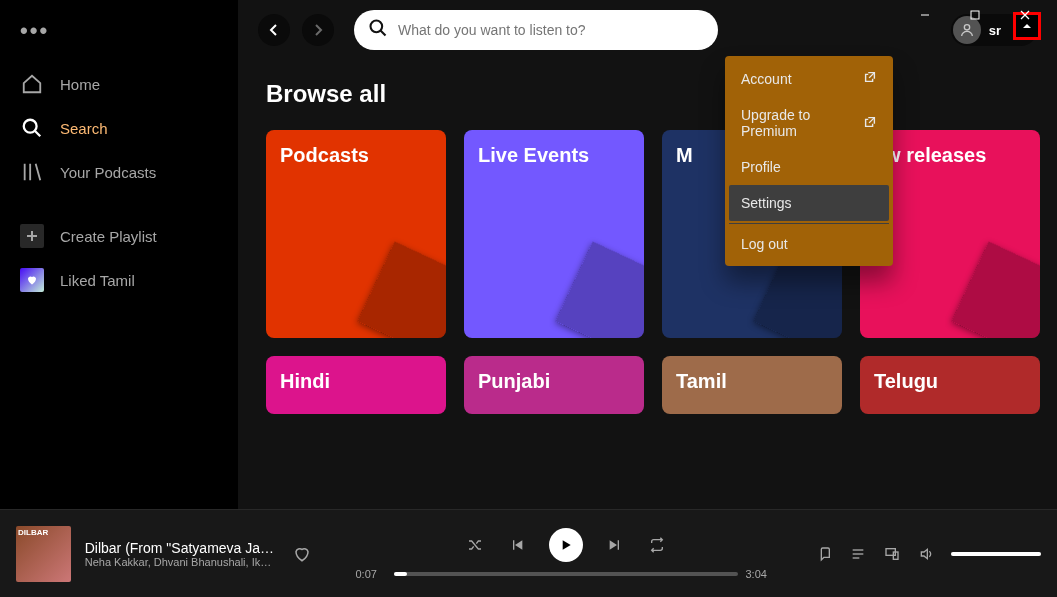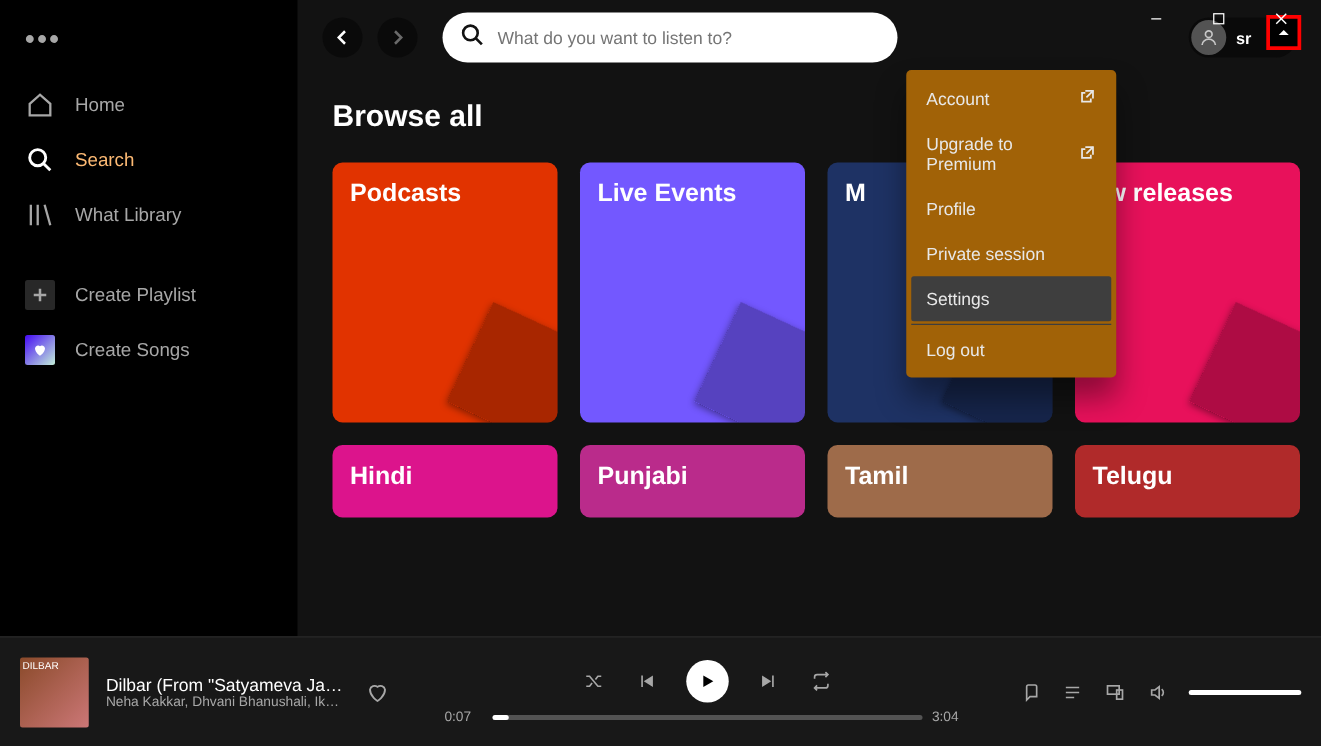--- a/index.html
+++ b/index.html
@@ -40,21 +40,21 @@
 .row2 { margin-top: 18px; }
 
 .dropdown { position: absolute; top: 56px; right: 164px; width: 168px; background: #a16207; border-radius: 4px; padding: 4px; box-shadow: 0 16px 24px rgba(0,0,0,.4); z-index: 50; }
 .dd-item { display: flex; align-items: center; justify-content: space-between; padding: 10px 12px; font-size: 14px; color: #e8e8e8; cursor: pointer; border-radius: 2px; }
 .dd-item.hover { background: #3e3e3e; }
 .dd-sep { height: 1px; background: #3e3e3e; margin: 2px 0; }
 .ext-icon svg { width: 14px; height: 14px; }
 
 .player { position: absolute; bottom: 0; left: 0; right: 0; height: 88px; background: #181818; border-top: 1px solid #282828; display: flex; align-items: center; padding: 0 16px; }
 .np { display: flex; align-items: center; gap: 14px; width: 300px; }
-.np-art { width: 56px; height: 56px; background: linear-gradient(135deg,#8a4a2a,#c77); border-radius: 2px; position: relative; display:flex; align-items:flex-start; justify-content:flex-start; font-size:8px; font-weight:400; color:#fff; padding:2px; }
+.np-art { width: 56px; height: 56px; background: linear-gradient(135deg,#8a4a2a,#c77); border-radius: 2px; position: relative; display:flex; align-items:flex-start; justify-content:flex-start; font-size:8px; font-weight:700; color:#fff; padding:2px; }
 .np-title { font-size: 14px; font-weight: 500; white-space: nowrap; overflow: hidden; text-overflow: ellipsis; max-width: 190px; }
 .np-artist { font-size: 11px; color: #a7a7a7; white-space: nowrap; overflow: hidden; text-overflow: ellipsis; max-width: 190px; }
 .heart { width: 28px; height: 28px; display:flex; align-items:center; justify-content:center; cursor:pointer; color:#a7a7a7; }
 
 .center { flex: 1; display: flex; flex-direction: column; align-items: center; gap: 6px; }
 .controls { display: flex; align-items: center; gap: 22px; }
 .ctrl { width: 20px; height: 20px; display:flex; align-items:center; justify-content:center; cursor:pointer; color:#a7a7a7; }
 .play { width: 34px; height: 34px; border-radius: 50%; background: #fff; color: #000; display:flex; align-items:center; justify-content:center; }
 .progress { display:flex; align-items:center; gap: 8px; width: 420px; }
 .time { font-size: 11px; color: #a7a7a7; min-width: 30px; }
@@ -112,42 +112,42 @@
     </div>
 
     <div class="nav-item">
       <span class="nav-icon">
           <svg width="22" height="22" viewBox="0 0 24 24" fill="none" stroke="#a7a7a7" stroke-width="2">
             <line x1="4" y1="3" x2="4" y2="21"></line>
             <line x1="10" y1="3" x2="10" y2="21"></line>
             <path d="M16 3 L21 21"></path>
           </svg>
         </span>
-      <span>What Library</span>
+      <span>Your Podcasts</span>
     </div>
 
     <div class="nav-sep"></div>
 
     <div class="nav-item">
       <span class="square">
           <svg width="14" height="14" viewBox="0 0 14 14">
             <line x1="7" y1="2" x2="7" y2="12" stroke="#a7a7a7" stroke-width="2"></line>
             <line x1="2" y1="7" x2="12" y2="7" stroke="#a7a7a7" stroke-width="2"></line>
           </svg>
         </span>
       <span>Create Playlist</span>
     </div>
 
     <div class="nav-item">
       <span class="square gradient">
           <svg width="12" height="12" viewBox="0 0 24 24" fill="#fff">
             <path d="M12 21s-8-5-8-12a5 5 0 0 1 8-3 5 5 0 0 1 8 3c0 7-8 12-8 12z"></path>
           </svg>
         </span>
-      <span>Create Songs</span>
+      <span>Liked Tamil</span>
     </div>
   </div>
 
   <div class="main">
     <div class="topbar">
       <div class="navbtn">
           <svg width="16" height="16" viewBox="0 0 16 16">
             <path d="M10 3 L5 8 L10 13" fill="none" stroke="#fff" stroke-width="2"></path>
           </svg>
         </div>
@@ -230,23 +230,20 @@
         <span>Upgrade to Premium</span>
         <span class="ext-icon"><svg viewBox="0 0 16 16" fill="none" stroke="#e8e8e8" stroke-width="1.6">
               <path d="M6 3h7v7"></path>
               <path d="M13 3 7 9"></path>
               <path d="M11 10v3H3V5h3"></path>
             </svg></span>
       </div>
       <div class="dd-item">
         <span>Profile</span>
       </div>
-      <div class="dd-item">
-        <span>Private session</span>
-      </div>
       <div class="dd-item hover">
         <span>Settings</span>
       </div>
       <div class="dd-sep"></div>
       <div class="dd-item">
         <span>Log out</span>
       </div>
     </div>
   </div>
 </div>

